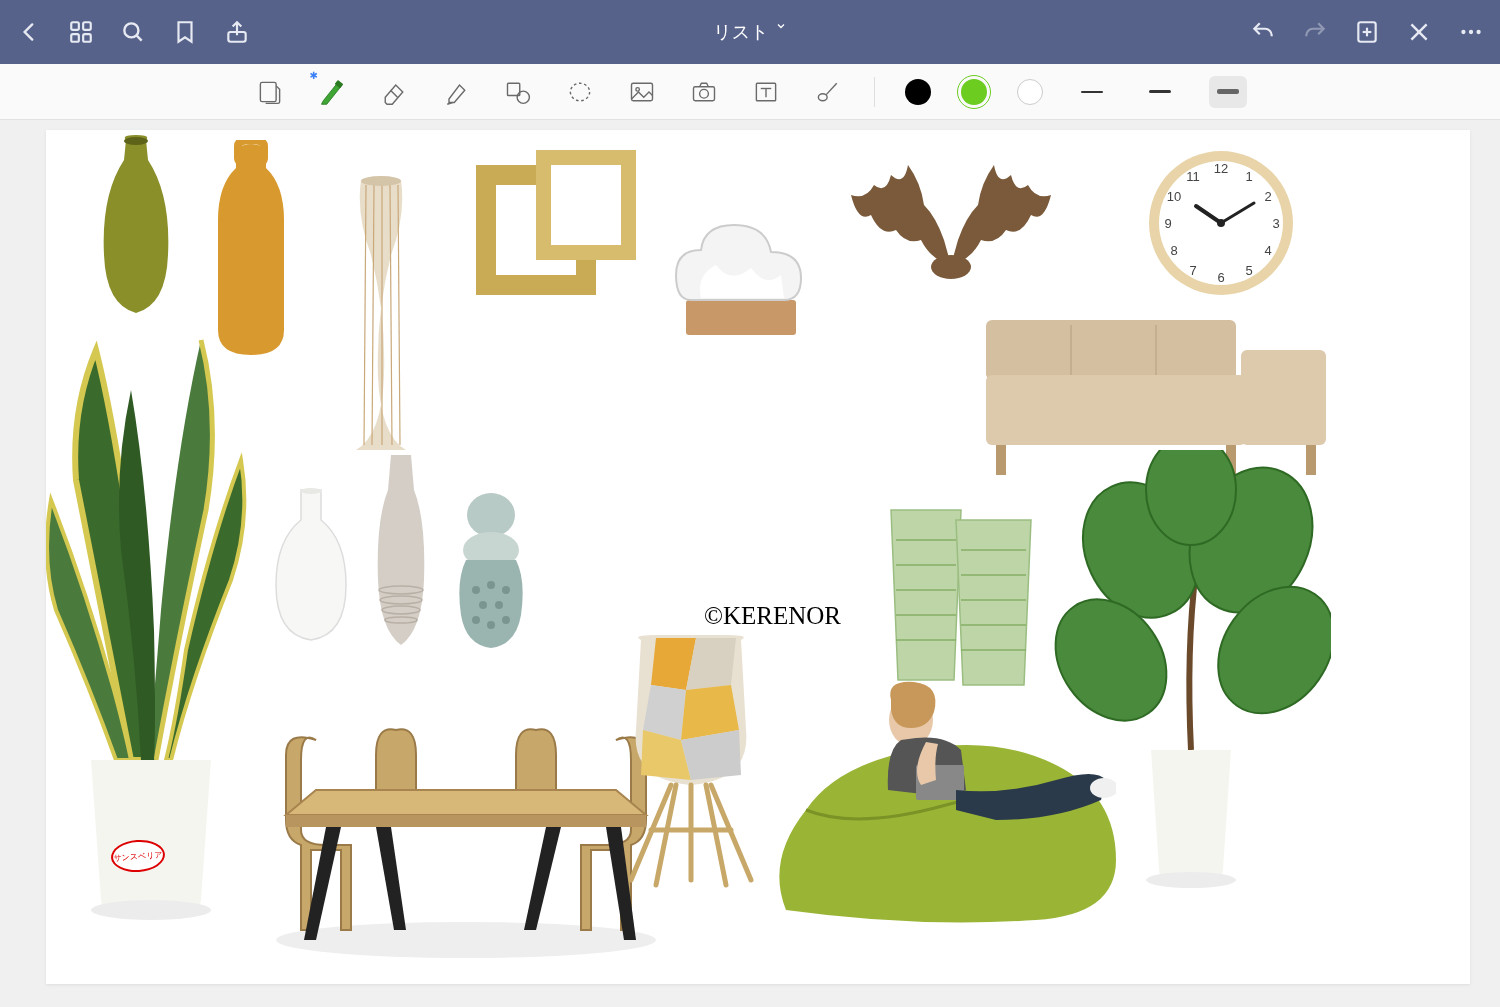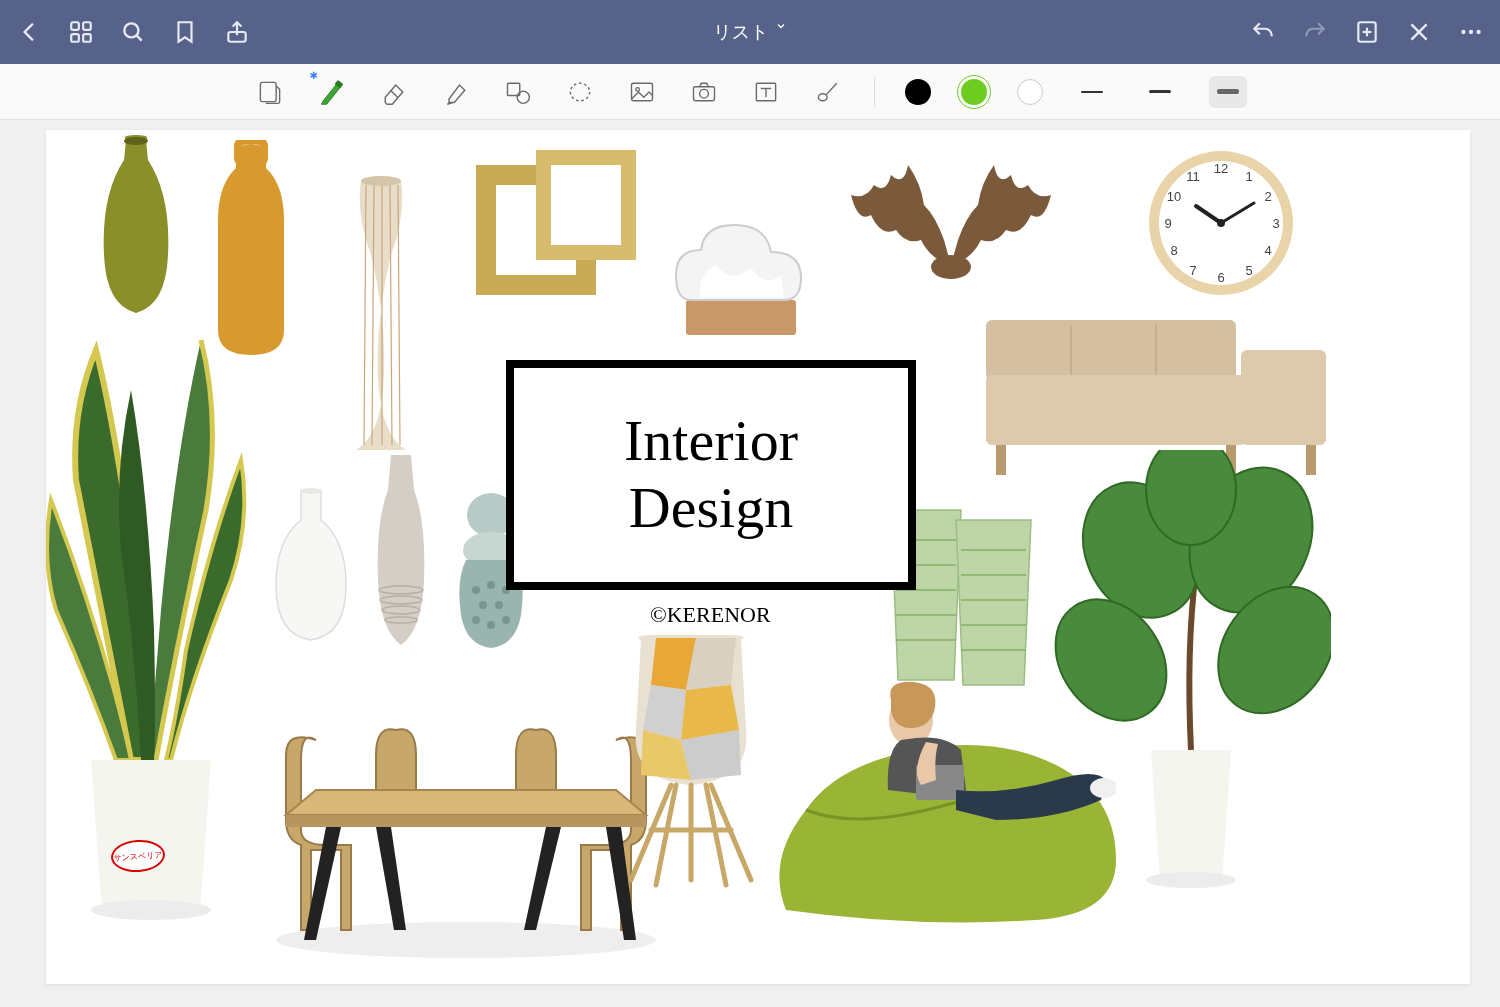--- a/index.html
+++ b/index.html
@@ -97,23 +97,23 @@
     border: 8px solid #000;
     background:#fff;
     display:flex; flex-direction:column;
     align-items:center; justify-content:center;
     font-family: "Times New Roman", Georgia, serif;
     font-size: 58px;
     line-height: 1.15;
   }
   .credit {
     position:absolute;
-    left: 604px; top: 472px;
+    left: 658px; top: 472px;
     font-family: "Times New Roman", Georgia, serif;
-    font-size: 22px;
+    font-size: 25px;
   }
   
   .vase-olive { width:100px; height:180px; }
   .vase-olive svg, .generic svg { width:100%; height:100%; }
   .bottle-mustard { width:90px; height:220px; }
   .vase-striped { width:90px; height:280px; }
   .frames { width:180px; height:170px; }
   .cloud { width:170px; height:160px; }
   .antlers { width:230px; height:140px; }
   .clock { width:150px; height:150px; }
@@ -533,20 +533,16 @@
             <path d="M35 20 Q30 0 58 2 Q85 5 78 32 Q72 48 55 48 Q38 48 35 30 Z" fill="#c8985a"></path>
             <path d="M45 60 Q30 70 32 110 L75 115 Q95 118 110 110 L105 70 Q90 55 60 58 Z" fill="#555"></path>
             <rect x="60" y="85" width="48" height="35" rx="2" fill="#888"></rect>
             <path d="M100 110 Q150 115 200 100 Q240 88 250 100 L245 120 Q200 140 140 140 L100 130 Z" fill="#2a3a4a"></path>
             <ellipse cx="248" cy="108" rx="14" ry="10" fill="#f0f0f0"></ellipse>
             <path d="M70 62 Q55 90 65 105 L80 100 Q78 78 82 64 Z" fill="#e8c8a8"></path>
           </svg>
       </div>
     </div>
 
-    <div class="title-box">
-      <div>Interior</div>
-      <div>Design</div>
-    </div>
     <div class="credit">©KERENOR</div>
 
   </div>
 </div>
 
 </body></html>

